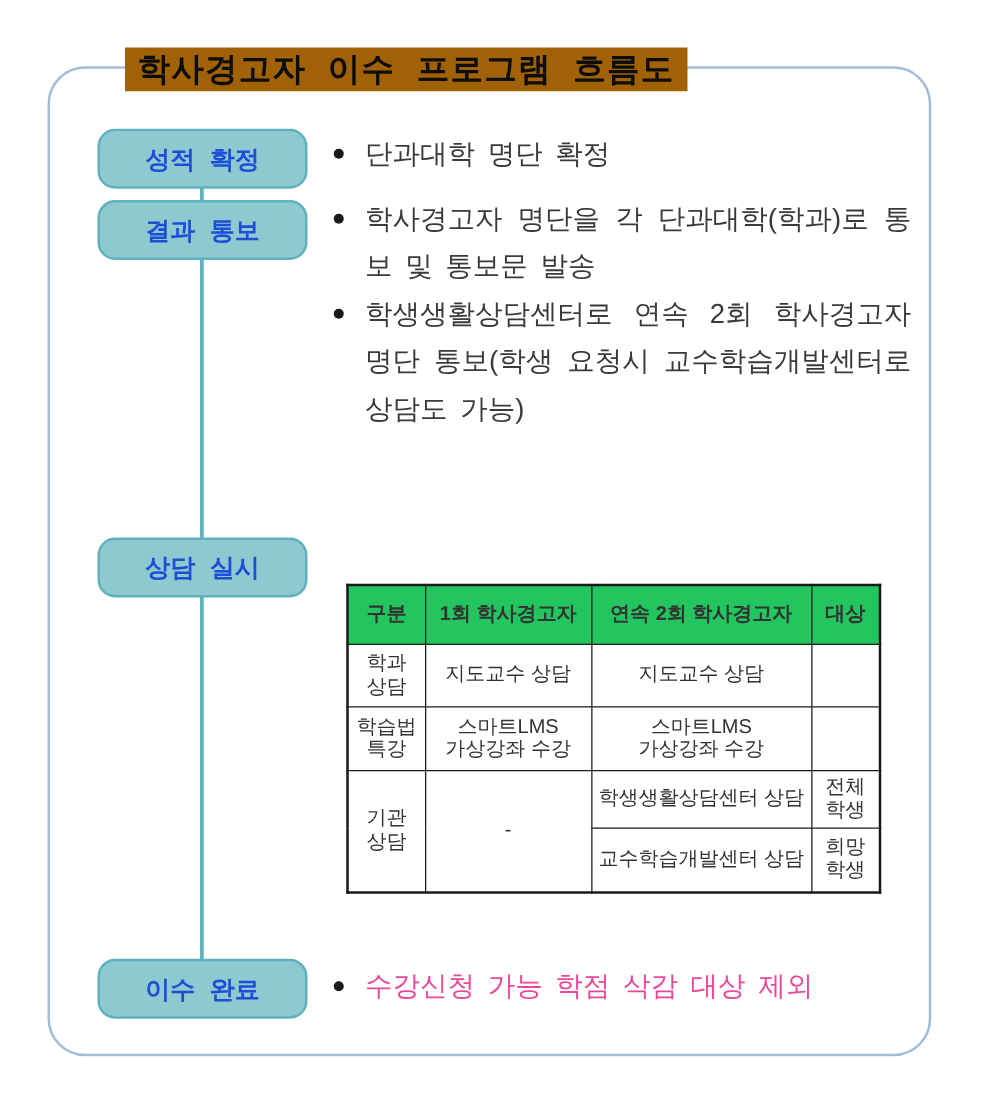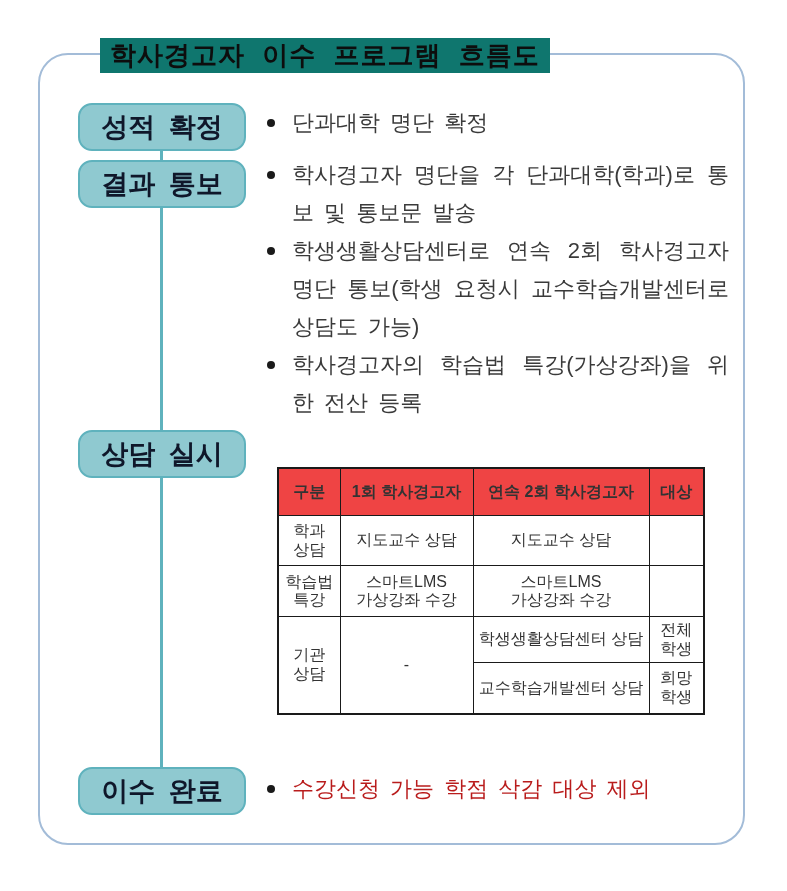--- a/index.html
+++ b/index.html
@@ -17,21 +17,21 @@
     left:38px;top:53px;
     width:703px;height:788px;
     border:2px solid #a3bcd8;
     border-radius:30px;
     background:transparent;
   }
   
   .doc-title{
     position:absolute;
     left:100px;top:38px;
-    background:#0f766e;
+    background:#a16207;
     padding:0 10px;
     font-size:26px;
     font-weight:bold;
     color:#0d0d0d;
     letter-spacing:1px;
     word-spacing:9px;
     white-space:nowrap;
   }
   
   .connector{
@@ -42,22 +42,22 @@
   }
   
   .flow-box{
     position:absolute;
     left:78px;
     width:164px;height:44px;
     background:#8fc9d0;
     border:2px solid #5fb2bd;
     border-radius:14px;
     display:flex;align-items:center;justify-content:center;
-    color:#0f172a;
-    font-size:27px;
+    color:#1d4ed8;
+    font-size:20px;
     font-weight:bold;
     word-spacing:6px;
     z-index:2;
   }
   .fb1{top:103px;}
   .fb2{top:160px;}
   .fb3{top:430px;}
   .fb4{top:767px;}
   
   .bullet-list{
@@ -79,42 +79,42 @@
     position:absolute;
     left:4px;top:15px;
     width:8px;height:8px;
     border-radius:50%;
     background:#1a1a1a;
   }
   .bullet-text{
     text-align:justify;
     word-spacing:4px;
   }
-  .red-text{color:#b91c1c;}
+  .red-text{color:#ec4899;}
   
   .counsel-table{
     position:absolute;
     left:277px;top:467px;
     border-collapse:collapse;
     table-layout:fixed;
     font-size:16px;
     color:#333333;
     background:#ffffff;
   }
   .counsel-table th,.counsel-table td{
     border:1px solid #1a1a1a;
     text-align:center;
     vertical-align:middle;
     white-space:pre-line;
     padding:2px 2px;
     line-height:1.15;
   }
   .counsel-table{border:2px solid #1a1a1a;}
   .counsel-table th{
-    background:#ef4444;
+    background:#22c55e;
     font-weight:bold;
     height:42px;
     font-size:16px;
   }
   .col-cat{width:62px;}
   .col-first{width:133px;}
   .col-second{width:176px;}
   .col-target{width:55px;}
   .row-dept{height:50px;}
   .row-lms{height:51px;}
@@ -146,24 +146,20 @@
   </div>
 
   <div class="bullet-list bl2">
     <div class="bullet-item">
       <span class="dot"></span>
       <div class="bullet-text">학사경고자 명단을 각 단과대학(학과)로 통보 및 통보문 발송</div>
     </div>
     <div class="bullet-item">
       <span class="dot"></span>
       <div class="bullet-text">학생생활상담센터로 연속 2회 학사경고자 명단 통보(학생 요청시 교수학습개발센터로 상담도 가능)</div>
-    </div>
-    <div class="bullet-item">
-      <span class="dot"></span>
-      <div class="bullet-text">학사경고자의 학습법 특강(가상강좌)을 위한 전산 등록</div>
     </div>
   </div>
 
   <table class="counsel-table">
     <colgroup>
       <col class="col-cat">
         <col class="col-first">
         <col class="col-second">
         <col class="col-target">
     </colgroup>

